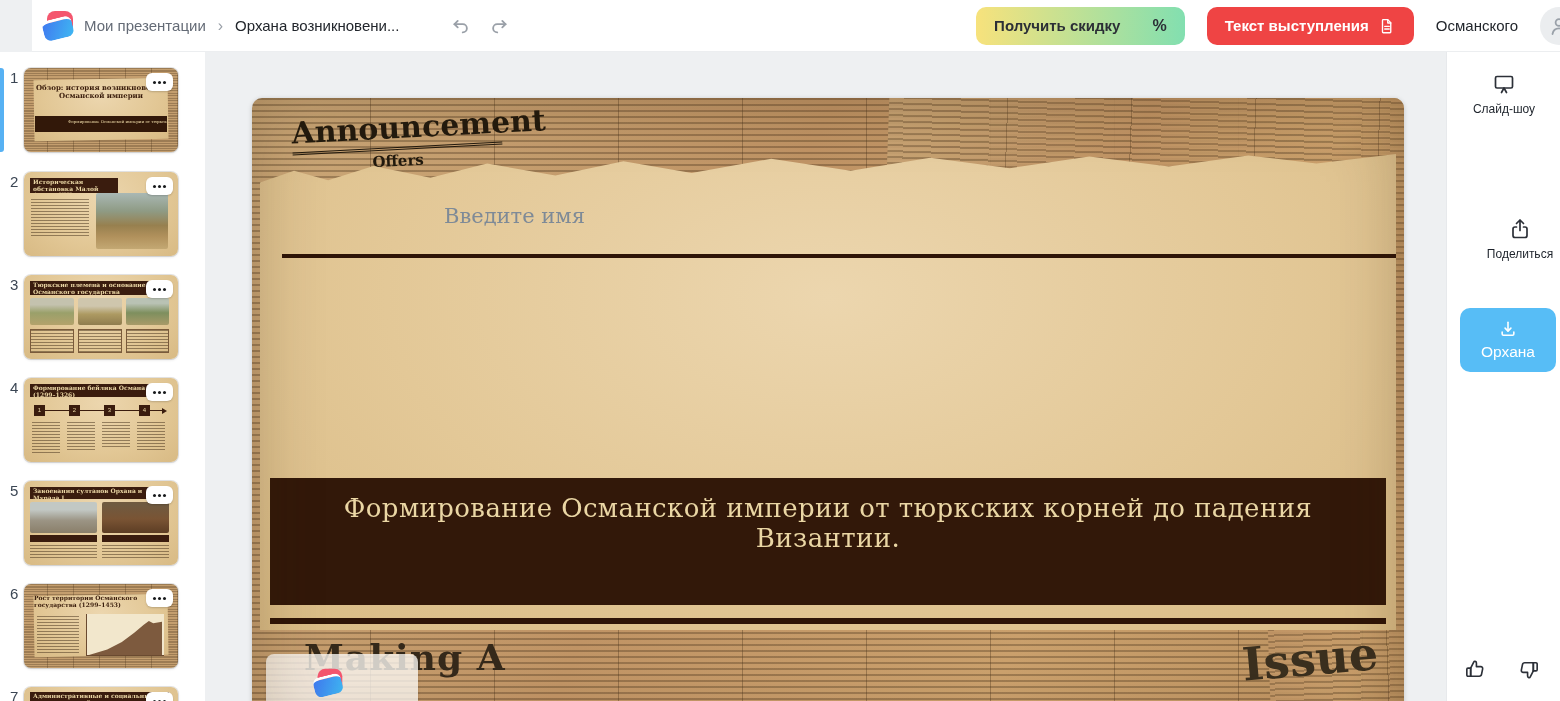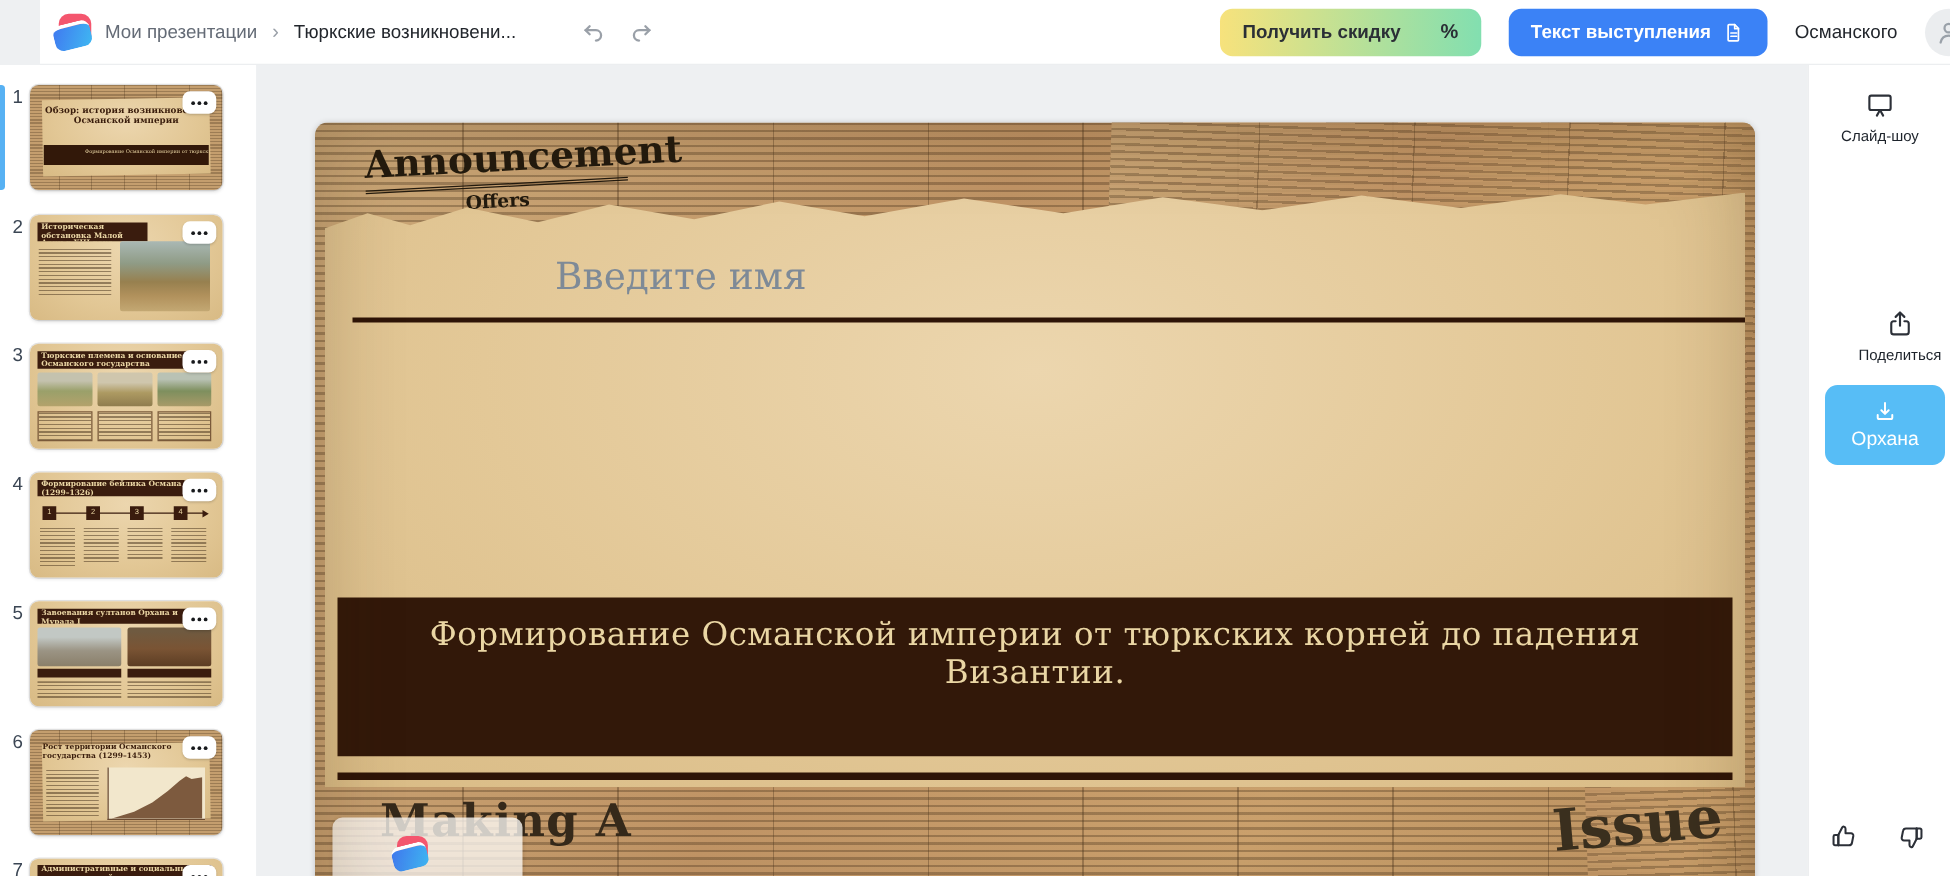--- a/index.html
+++ b/index.html
@@ -17,21 +17,21 @@
                border-top:3px solid #fff; }
   .crumb-root { color:#646b76; font-size:15px; }
   .crumb-sep { color:#9aa0a8; font-size:16px; padding:0 2px; }
   .crumb-cur { color:#22262c; font-size:15px; }
   .hist-btn { border:none; background:none; cursor:pointer; margin-left:18px; color:#9aa0a8; }
   .tb-right { margin-left:auto; display:flex; align-items:center; gap:22px; padding-right:14px; }
   .btn { border:none; cursor:pointer; font-size:15px; font-weight:600; border-radius:10px;
          height:38px; display:flex; align-items:center; gap:9px; padding:0 18px; }
   .btn-discount { background:linear-gradient(90deg,#f7e27c,#82dfb0); color:#2b2f36;gap:32px; }
   .btn-discount .pct { font-weight:700; font-size:16px; }
-  .btn-speech { background:#3b82f6; color:#fff; }
+  .btn-speech { background:#ef4444; color:#fff; }
   .support { font-size:15px; color:#22262c; cursor:pointer; }
   .avatar { width:38px; height:38px; border-radius:50%; background:#ebedef; display:flex;
             align-items:center; justify-content:center; cursor:pointer; }
 
   
   .app-body { position:absolute; left:0; top:52px; width:1560px; height:649px; display:flex; }
   .slides-panel { position:relative; width:205px; height:649px; background:#fff; flex:0 0 205px; }
   .canvas { position:relative; flex:1 1 auto; background:#eef0f2; overflow:hidden; }
   .right-sidebar { position:relative; width:114px; flex:0 0 114px; background:#fff; border-left:1px solid #e7e9ec; }
 
@@ -80,21 +80,21 @@
   .np-patch { position:absolute; opacity:.9; }
   .announce { position:absolute; left:40px; top:12px; width:210px; transform:rotate(-3deg); z-index:1;
               color:#221a0e; font-family:"DejaVu Serif",serif; text-align:center; }
   .announce-h { font-size:30px; font-weight:700; border-bottom:3px double #221a0e; padding-bottom:2px; }
   .announce-s { font-size:15px; font-weight:700; margin-top:2px; }
   .parch-panel { position:absolute; left:8px; top:56px; width:1136px; height:476px; z-index:2;
                  background:radial-gradient(ellipse at 50% 30%, #ecd6ae, #e3c897 55%, #d9bb85);
                  filter:drop-shadow(0 3px 6px rgba(50,30,10,.45));
                  clip-path:polygon(0 6%,3% 3.5%,6% 5.5%,10% 2.5%,15% 5%,20% 2%,26% 4.5%,32% 1.5%,38% 4%,45% 1%,52% 3.5%,59% .8%,66% 3%,73% .5%,80% 2.6%,87% .3%,93% 2%,100% 0,100% 100%,0 100%); }
   .slide-name { position:absolute; left:192px; top:106px; z-index:3; font-family:"DejaVu Serif",serif;
-                font-size:30px; color:#7e8a97; cursor:text; }
+                font-size:21px; color:#7e8a97; cursor:text; }
   .hr1 { position:absolute; left:30px; top:156px; width:1114px; height:4px; background:#2e1407; z-index:3; }
   .slide-title { position:absolute; left:0; right:0; top:170px; z-index:3; text-align:center;
                  font-family:"DejaVu Serif",serif; font-weight:700; font-size:62px; line-height:70px;
                  color:#3f200c; cursor:text; }
   .band { position:absolute; left:18px; top:380px; width:1116px; height:127px; background:#321809; z-index:3; }
   .band-sub { margin-top:15px; text-align:center; font-family:"DejaVu Serif",serif; font-size:26px;
               color:#ead6a4; letter-spacing:.4px; cursor:text; }
   .hr2 { position:absolute; left:18px; top:520px; width:1116px; height:6px; background:#2e1407; z-index:3; }
   .masthead { position:absolute; left:52px; top:538px; z-index:2; font-family:"DejaVu Serif",serif;
               font-weight:700; font-size:36px; color:#35291a; letter-spacing:1px; }
@@ -117,21 +117,21 @@
 <body>
 
 <div class="topbar">
   <div class="tb-left">
     <div class="logo">
       <div class="logo-pink"></div>
       <div class="logo-blue"></div>
     </div>
     <span class="crumb-root">Мои презентации</span>
     <span class="crumb-sep">›</span>
-    <span class="crumb-cur">Тюркские возникновени...</span>
+    <span class="crumb-cur">Орхана возникновени...</span>
     <button class="hist-btn" style="margin-left:40px;">
       <svg class="ic" width="22" height="22" viewBox="0 0 24 24" fill="none" stroke="#9aa0a8" stroke-width="2" stroke-linecap="round">
         <path d="M6 10h9a4.5 4.5 0 0 1 0 9"></path>
           <path d="M9.5 6.5 6 10l3.5 3.5"></path>
       </svg>
     </button>
     <button class="hist-btn" style="margin-left:8px;">
       <svg class="ic" width="22" height="22" viewBox="0 0 24 24" fill="none" stroke="#9aa0a8" stroke-width="2" stroke-linecap="round">
         <path d="M18 10H9a4.5 4.5 0 0 0 0 9"></path>
           <path d="M14.5 6.5 18 10l-3.5 3.5"></path>
@@ -322,21 +322,21 @@
 
     <div class="tool" style="top:20px;">
       <svg class="ic" style="margin:0 auto;" width="24" height="24" viewBox="0 0 24 24" fill="none" stroke="#2c3038" stroke-width="1.7" stroke-linecap="round" stroke-linejoin="round">
         <rect x="3.5" y="4.5" width="17" height="11.5" rx="1.5"></rect>
           <path d="M9.5 20.5 12 16l2.5 4.5"></path>
       </svg>
       <div class="lbl">Слайд-шоу</div>
     </div>
 
 
-    <div class="tool" style="top:195px;padding-left:32px;">
+    <div class="tool" style="top:165px;padding-left:32px;">
       <svg class="ic" style="margin:0 auto;" width="24" height="24" viewBox="0 0 24 24" fill="none" stroke="#2c3038" stroke-width="1.7" stroke-linecap="round" stroke-linejoin="round">
         <path d="M12 3.5v10"></path>
           <path d="M8.5 6.5 12 3l3.5 3.5"></path>
           <path d="M8.5 10H7a2 2 0 0 0-2 2v6.5a2 2 0 0 0 2 2h10a2 2 0 0 0 2-2V12a2 2 0 0 0-2-2h-1.5"></path>
       </svg>
       <div class="lbl">Поделиться</div>
     </div>
 
     <button class="dl-btn">
       <svg class="ic" width="20" height="20" viewBox="0 0 24 24" fill="none" stroke="#fff" stroke-width="1.9" stroke-linecap="round" stroke-linejoin="round">

